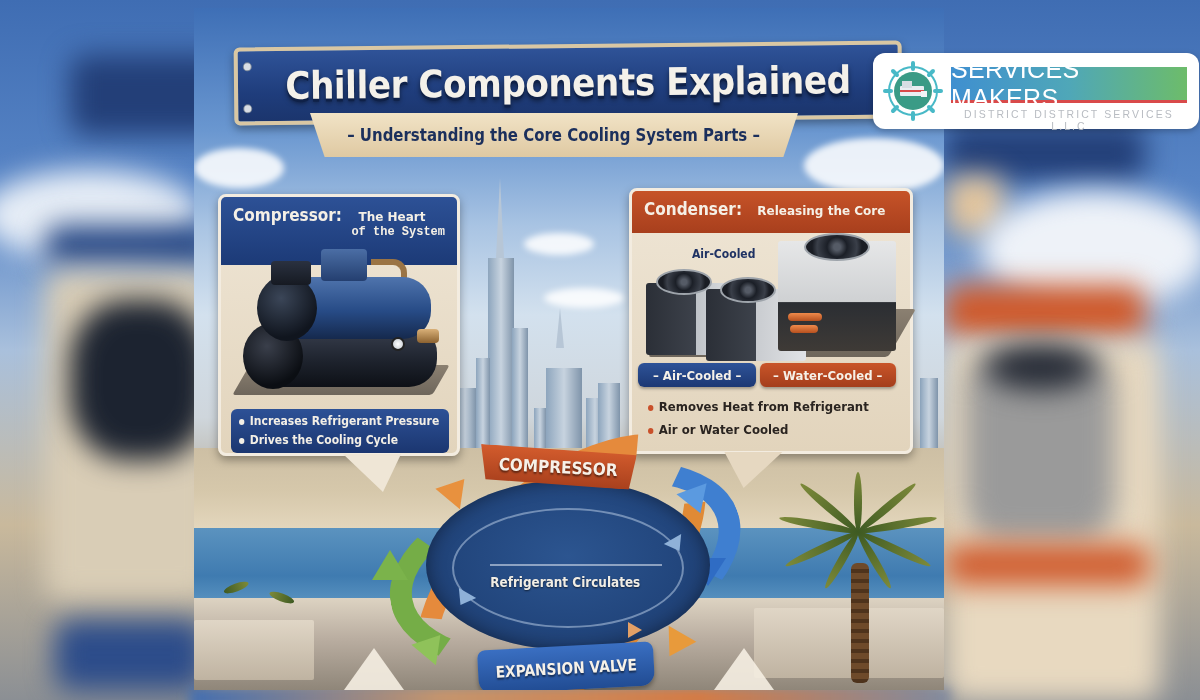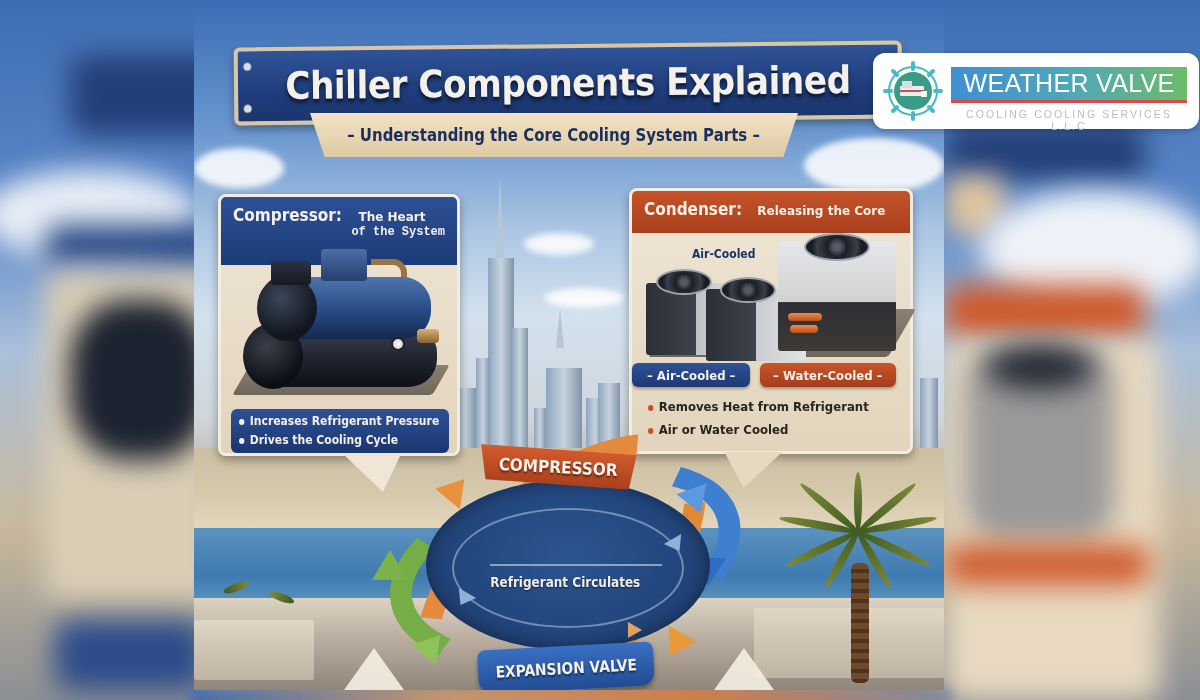--- a/index.html
+++ b/index.html
@@ -131,21 +131,21 @@
   .unit-air2 { left: 74px; top: 98px; width: 100px; height: 72px; background: linear-gradient(90deg, #2b2f37 0%, #3d424b 50%, #c9ccd0 50%, #e1e3e6 100%); }
   .fan { position: absolute; border-radius: 50%; background: radial-gradient(circle, #555b66 10%, #1b1f27 30%, #3a3f49 60%, #1a1d24 75%); border: 2px solid #9ea4ab; }
   .unit-water { left: 146px; top: 50px; width: 118px; height: 110px; background: linear-gradient(180deg, #e6e7e8 0%, #cfd1d3 55%, #2b2e33 56%, #3e3a36 100%); }
   .hx-orange { position: absolute; background: linear-gradient(180deg, #f08a4b, #b6501f); border-radius: 4px; }
 
   .air-label { position: absolute; left: 60px; top: 56px; font-family: "DejaVu Sans", sans-serif; font-weight: bold; font-size: 12px; color: #1f3263; transform: scaleX(0.9); transform-origin: left; }
 
   .pill { position: absolute; height: 24px; border-radius: 6px; display: flex; align-items: center; justify-content: center;
           color: #f6f1e8; font-family: "DejaVu Sans", sans-serif; font-weight: bold; font-size: 13px; box-shadow: 0 2px 3px rgba(0,0,0,0.3); }
   .pill span { display: inline-block; transform: scaleX(0.9); }
-  .pill-air { left: 0; top: 172px; width: 118px; background: linear-gradient(180deg, #2e5398, #1c3874); }
+  .pill-air { left: 6px; top: 172px; width: 118px; background: linear-gradient(180deg, #2e5398, #1c3874); }
   .pill-water { left: 128px; top: 172px; width: 136px; background: linear-gradient(180deg, #c95529, #a43e1c); }
 
   .bullets-cond { position: absolute; left: 16px; top: 204px; color: #2a2420; }
   .bullets-cond .bullet-line { font-size: 13px; line-height: 23px; }
 
   .tail { position: absolute; width: 0; height: 0; }
 
   
   .cycle { position: absolute; left: 176px; top: 438px; width: 390px; height: 244px; }
   .cycle-oval {
@@ -379,16 +379,16 @@
           <line x1="14" y1="46" x2="10" y2="50"></line>
       </g>
     </g>
     <circle cx="30" cy="30" r="19" fill="#3a9b86"></circle>
     <rect x="17" y="25" width="24" height="10" rx="1" fill="#e9eef2"></rect>
     <rect x="19" y="20" width="10" height="7" fill="#d6dde3"></rect>
     <rect x="17" y="29" width="24" height="2" fill="#d94a4a"></rect>
     <rect x="38" y="30" width="6" height="6" fill="#f2f4f6"></rect>
   </svg>
   <div class="logo-wordmark">
-    <span class="logo-name">WEATHER VALVE</span>
-  </div>
-  <div class="logo-tagline">COOLING COOLING SERVICES L.L.C</div>
+    <span class="logo-name">SERVICES MAKERS</span>
+  </div>
+  <div class="logo-tagline">DISTRICT DISTRICT SERVICES L.L.C</div>
 </div>
 
 </body></html>

